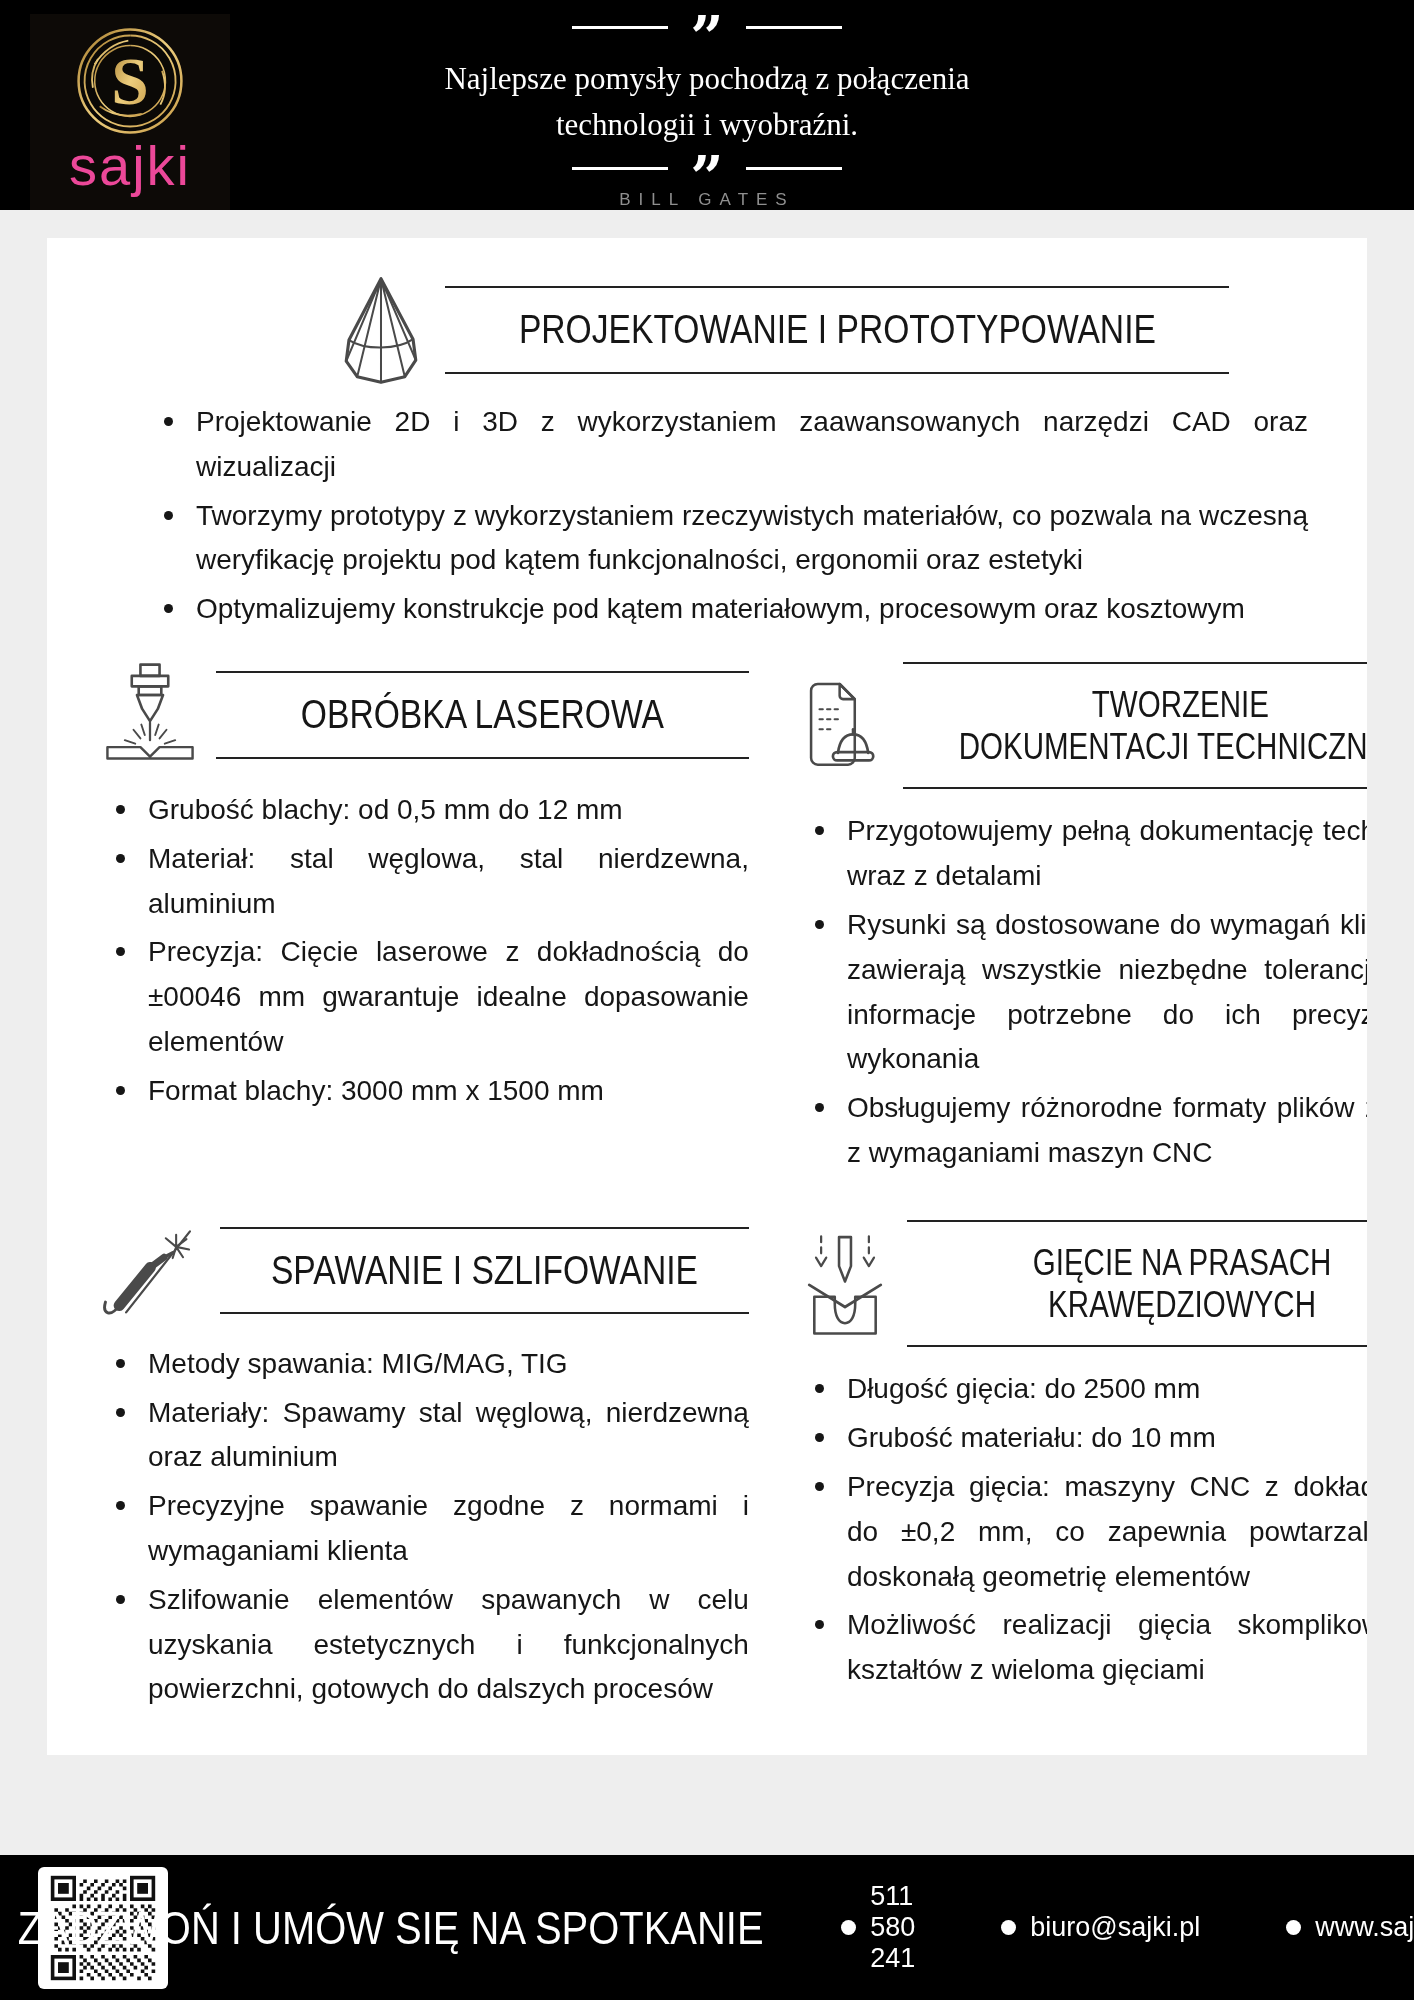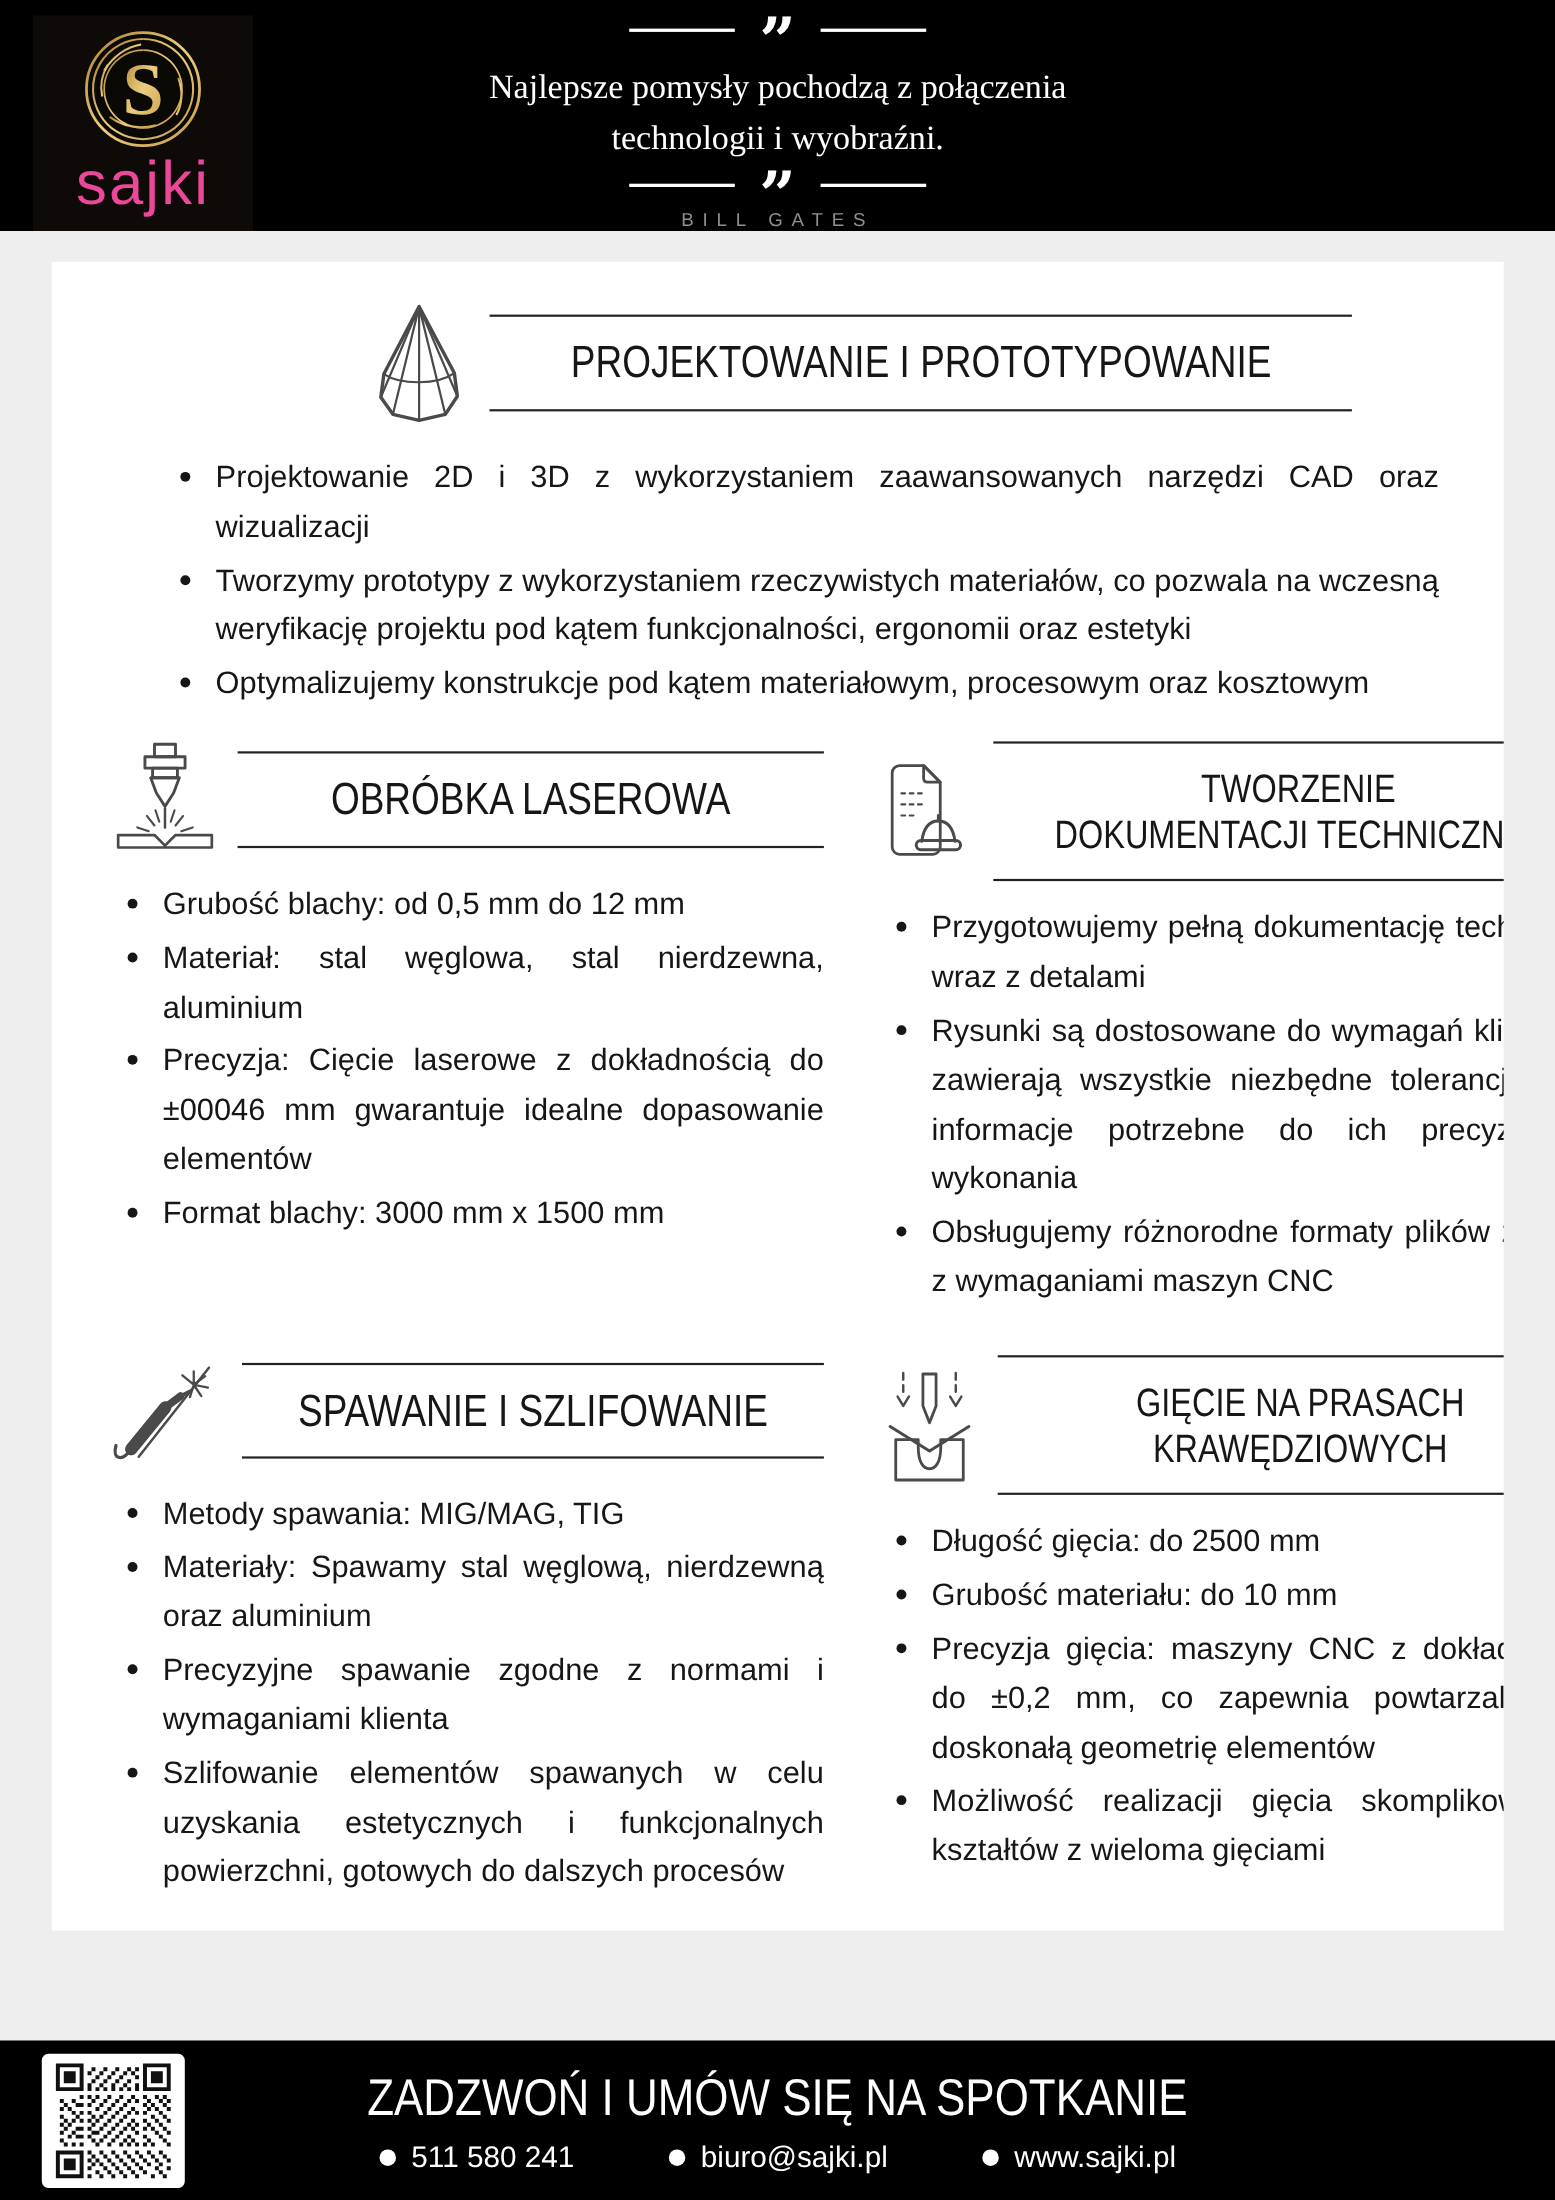--- a/index.html
+++ b/index.html
@@ -67,31 +67,31 @@
 
   .bullets { list-style:none; margin:20px 0 0 0; padding:0; font-size:28px; line-height:1.6; text-align:justify; color:#161616; }
   .bullets li { position:relative; padding-left:46px; margin-bottom:4px; }
   .bullets li::before {
     content:""; position:absolute; left:14px; top:17px;
     width:9px; height:9px; border-radius:50%; background:#161616;
   }
 
   .sec-full { margin:4px auto 30px auto; }
   .sec-full .sec-header { width:745px; margin:0 auto; }
-  .sec-full .bullets { margin-left:48px; margin-right:4px; margin-top:28px; }
+  .sec-full .bullets { margin-left:48px; margin-right:4px; margin-top:16px; }
 
   .cols {
     display:grid; grid-template-columns:1fr 1fr;
     column-gap:52px; row-gap:40px; margin-top:6px;
   }
 
   
   .footer {
     height:145px; background:#000; position:relative; flex:0 0 auto;
-    display:flex; flex-direction:column; align-items:center; justify-content:center; gap:12px;
+    display:flex; flex-direction:row; align-items:center; justify-content:center; gap:12px;
   }
   .qr-box {
     position:absolute; left:38px; top:50%; transform:translateY(-50%);
     width:130px; height:122px; background:#fff; border-radius:6px; padding:7px;
   }
   .qr-box svg { width:100%; height:100%; }
   .cta .cond { font-size:47px; color:#fff; transform:scaleX(0.85); }
   .contacts { display:flex; gap:86px; align-items:center; }
   .contact { display:flex; align-items:center; gap:14px; color:#fff; font-size:27px; }
   .contact .dot { width:15px; height:15px; border-radius:50%; background:#fff; flex:0 0 auto; }

